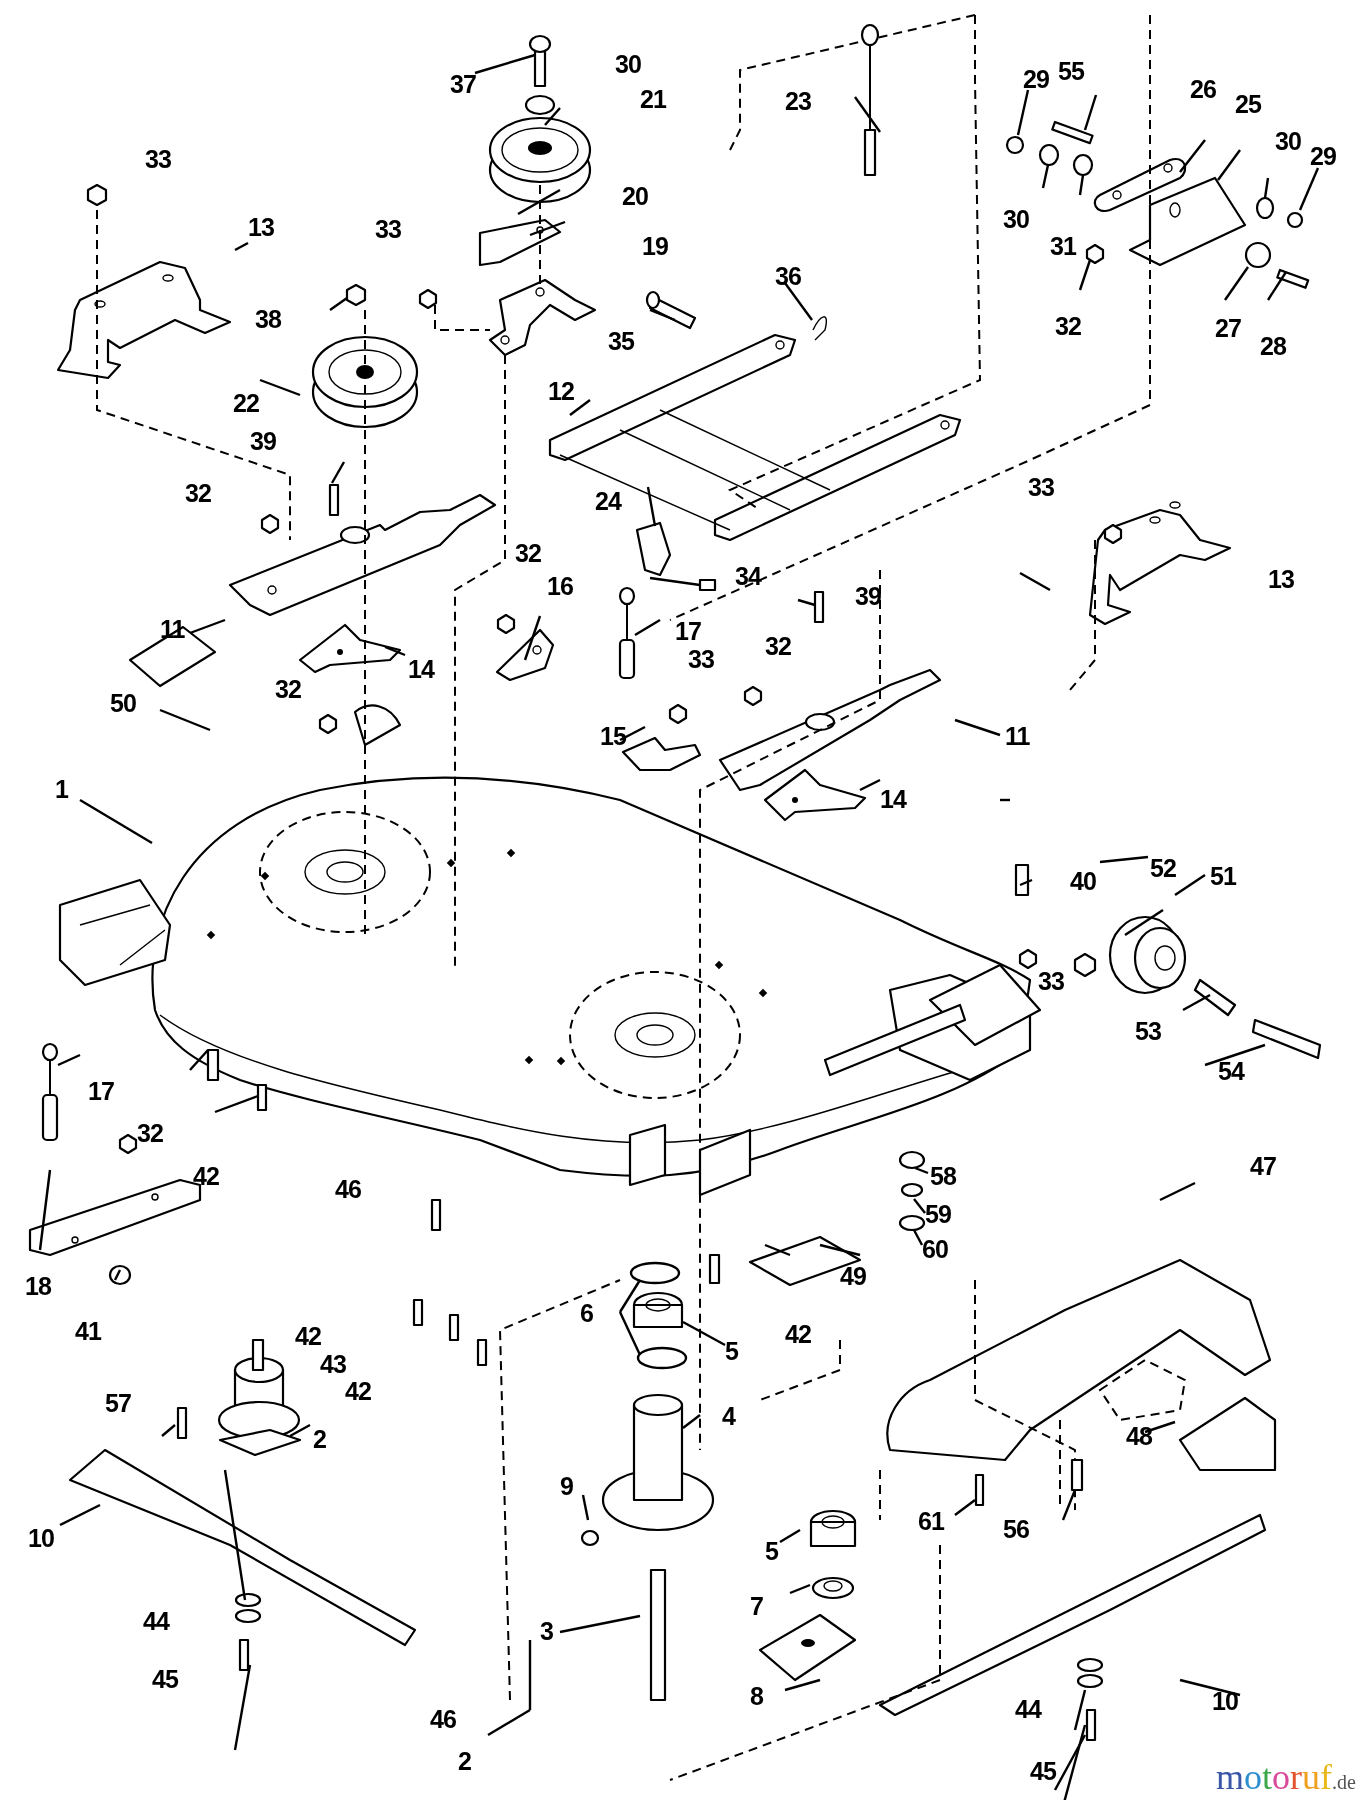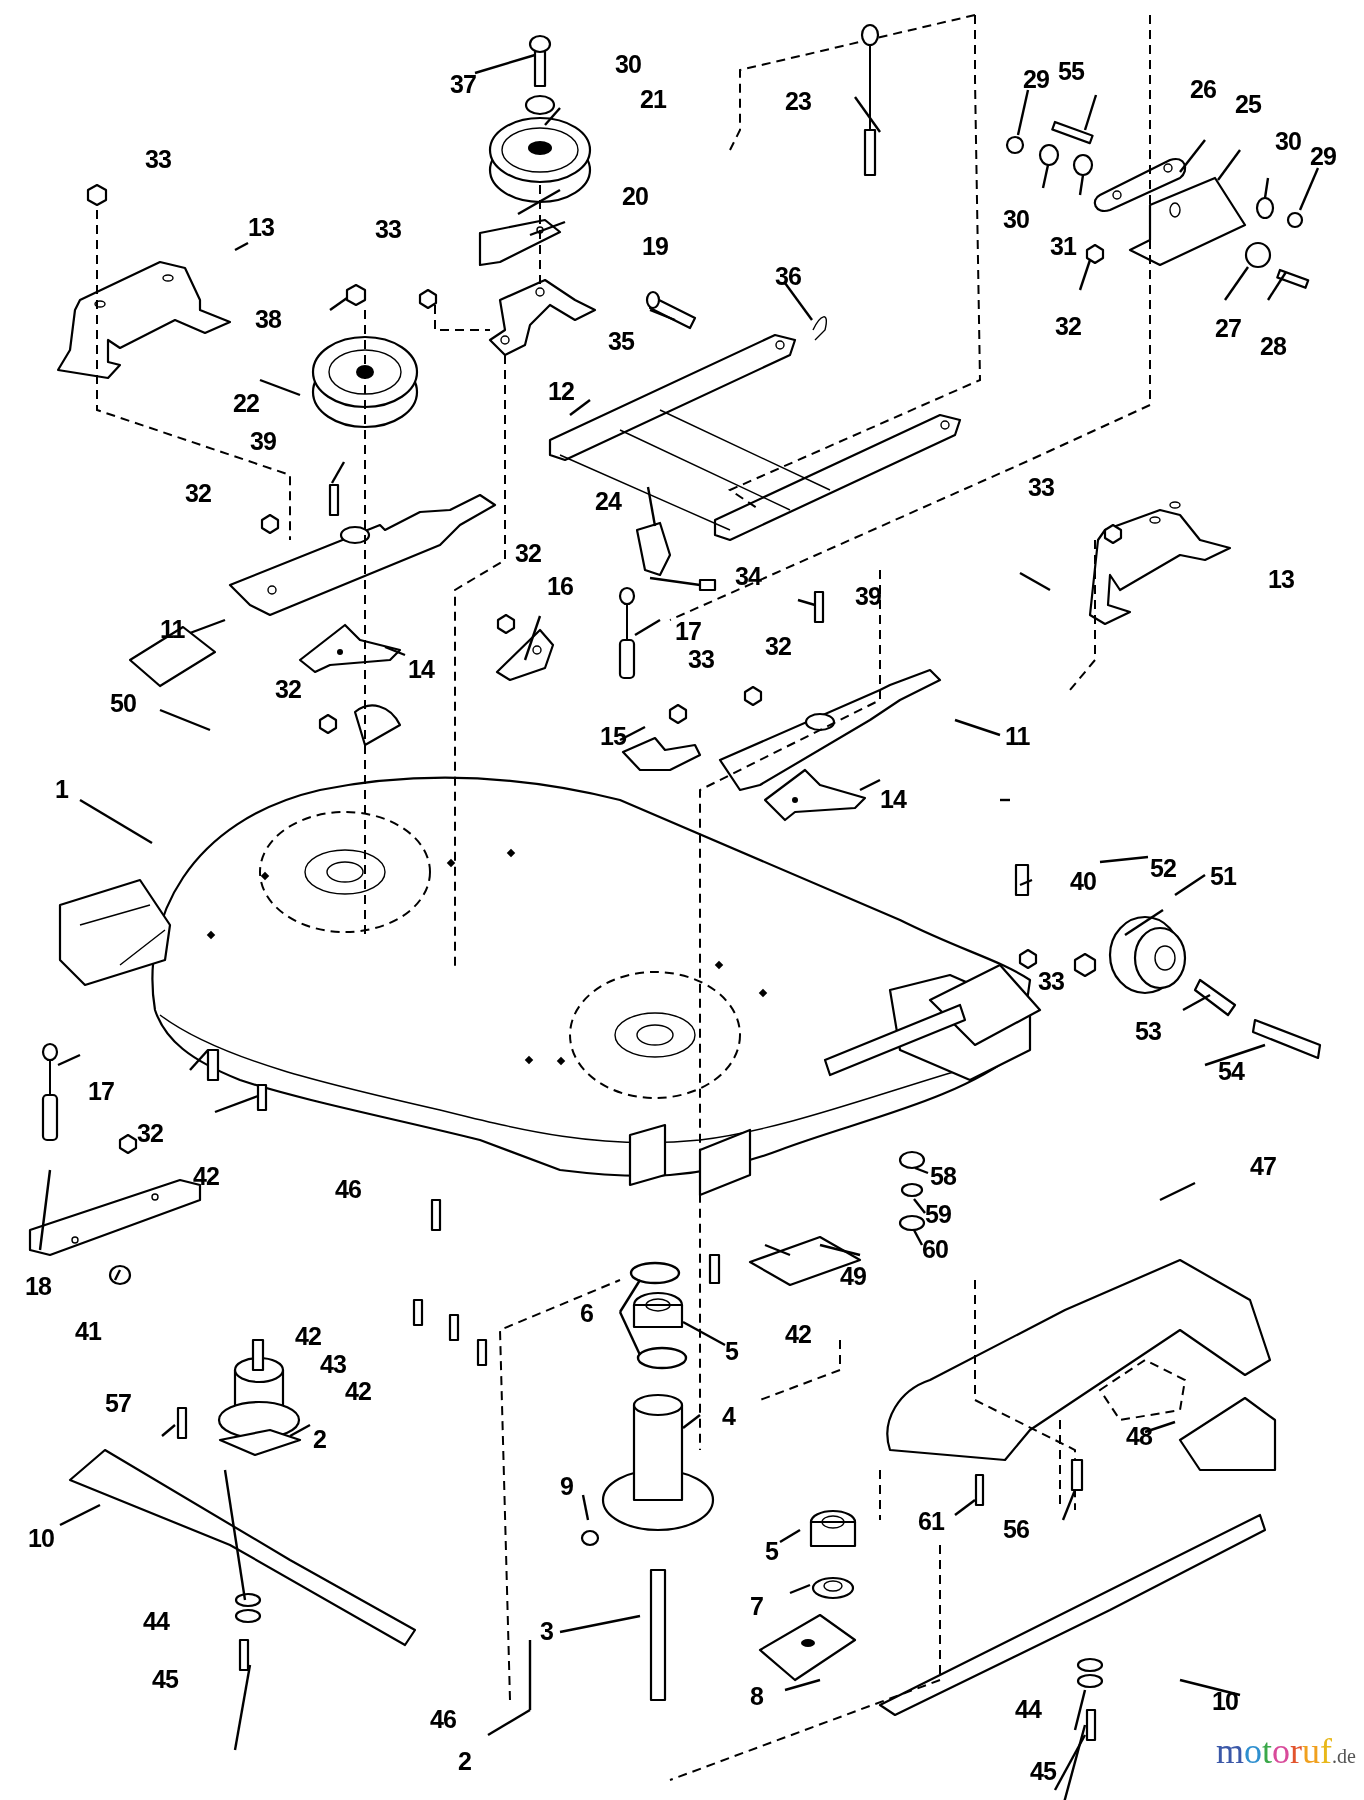--- a/index.html
+++ b/index.html
@@ -4,21 +4,21 @@
 <style>
   html, body { margin: 0; padding: 0; background: #ffffff; }
   body { width: 1364px; height: 1800px; position: relative; overflow: hidden; font-family: "Liberation Sans", sans-serif; }
   #diagram { position: absolute; left: 0; top: 0; width: 1364px; height: 1800px; }
   .part { fill: #ffffff; stroke: #000; stroke-width: 2.2; stroke-linejoin: round; }
   .part-thin { fill: none; stroke: #000; stroke-width: 1.4; }
   .dash { fill: none; stroke: #000; stroke-width: 2; stroke-dasharray: 9 6; }
   .leader { stroke: #000; stroke-width: 2.4; fill: none; }
   .solid-dark { fill: #000; }
   .callout { font-family: "Liberation Sans", sans-serif; font-weight: bold; font-size: 25px; fill: #000; letter-spacing: -1px; }
-  #watermark { position: absolute; right: 8px; bottom: 28px; font-family: "Liberation Serif", serif; font-size: 36px; letter-spacing: 0; }
+  #watermark { position: absolute; right: 8px; bottom: 2px; font-family: "Liberation Serif", serif; font-size: 36px; letter-spacing: 0; }
   #watermark span { display: inline-block; }
   #watermark .suffix { font-size: 20px; color: #555; }
 </style>
 </head>
 <body>
 
 <svg id="diagram" viewBox="0 0 1364 1800" xmlns="http://www.w3.org/2000/svg">
 
   <g>
     <path class="part" d="M155,1010 C140,920 190,820 320,790 C420,770 520,775 620,800 L900,920 C960,950 1000,960 1030,980 L1020,1050 C960,1100 860,1120 780,1150 C700,1180 640,1180 560,1170 L480,1140 C400,1120 300,1100 240,1080 C190,1060 165,1040 155,1010 Z"></path>

